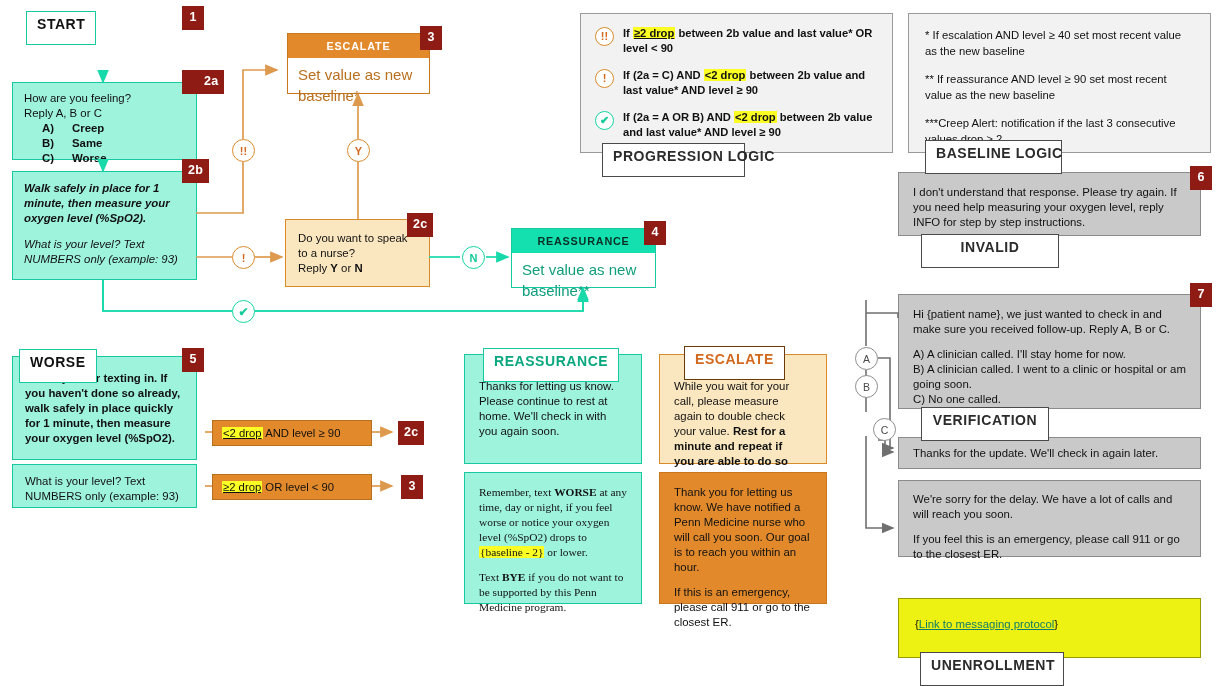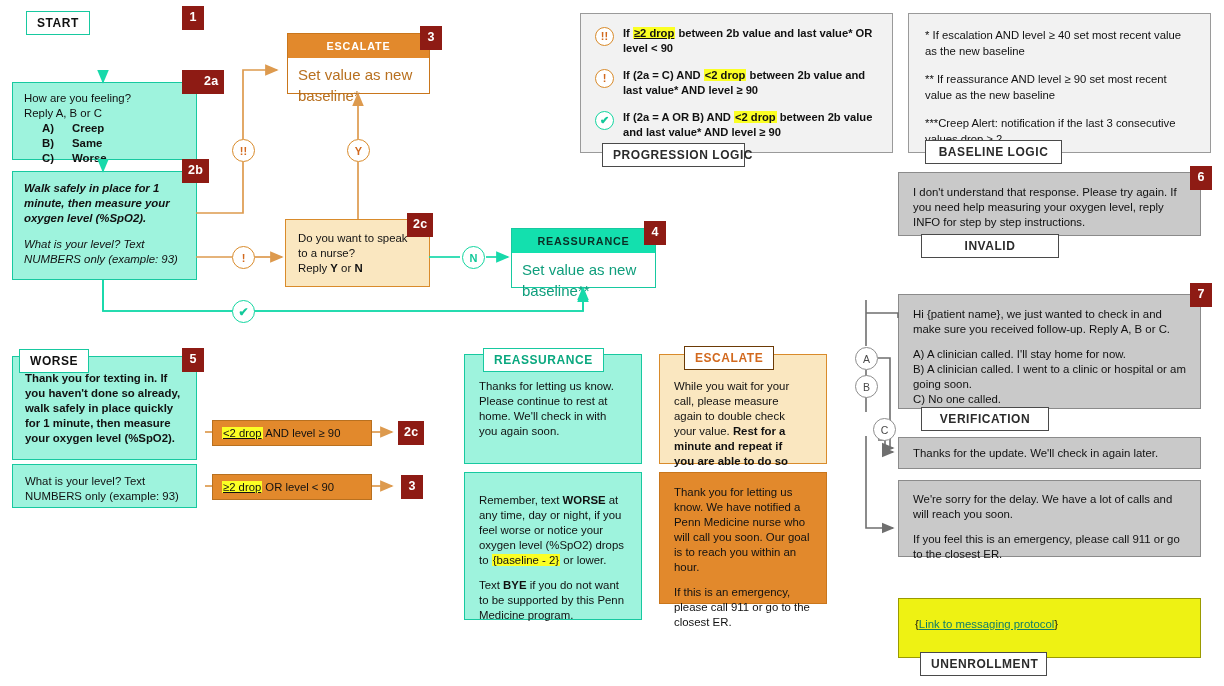--- a/index.html
+++ b/index.html
@@ -49,26 +49,26 @@
     text-align: center;
     z-index: 40;
     letter-spacing: 0.2px;
   }
 
   
   .tab {
     position: absolute;
     background: #ffffff;
     border: 1px solid #555;
-    font-size: 12px;
+    font-size: 14px;
     font-weight: bold;
     letter-spacing: 0.55px;
     color: #333;
     text-align: center;
-    padding: 4px 10px 4px 10px;
+    padding: 4px 10px 12px 10px;
     z-index: 30;
     white-space: nowrap;
   }
   .tab.teal-tab   { border-color: #17c9a0; color: #0aa87f; }
   .tab.orange-tab { border-color: #6b3a06; color: #d2691e; }
   .tab.plain-tab  { border-color: #4a4a4a; color: #2b2b2b; }
 
   
   .hdr {
     font-weight: bold;
@@ -277,21 +277,21 @@
   <div class="pill" style="left:212px; top:474px; width:160px;">
     <mark class="u">≥2 drop</mark><span> OR level &lt; 90</span>
   </div>
   <div class="badge" style="left:401px; top:475px;">3</div>
 
   <div class="node teal" style="left:464px; top:354px; width:178px; height:110px; padding:24px 14px 10px 14px;">
     <div>Thanks for letting us know. Please continue to rest at home. We'll check in with you again soon.</div>
   </div>
   <div class="tab teal-tab" style="left:483px; top:348px;">REASSURANCE</div>
 
-  <div class="node teal" style="left:464px; top:472px; width:178px; height:148px; padding:20px 14px;">
+  <div class="node teal" style="left:464px; top:472px; width:178px; height:132px; padding:12px 14px;font-family:Liberation Serif, serif;">
     <div>
       <span>Remember, text </span><span class="bold">WORSE</span><span> at any time, day or night, if you feel worse or notice your oxygen level (%SpO2) drops to </span><mark>{baseline - 2}</mark><span> or lower.</span>
     </div>
     <div style="height:10px;"></div>
     <div>
       <span>Text </span><span class="bold">BYE</span><span> if you do not want to be supported by this Penn Medicine program.</span>
     </div>
   </div>
 
   <div class="node peach" style="left:659px; top:354px; width:168px; height:110px; padding:24px 24px 10px 14px;">
@@ -365,15 +365,15 @@
     <div>We're sorry for the delay. We have a lot of calls and will reach you soon.</div>
     <div style="height:10px;"></div>
     <div>If you feel this is an emergency, please call 911 or go to the closest ER.</div>
   </div>
 
   <div class="node yellow" style="left:898px; top:598px; width:303px; height:60px; padding:18px 16px; background:#eef213; border-color:#9a9a00;">
     <div>
       <span>{</span><span class="glink">Link to messaging protocol</span><span>}</span>
     </div>
   </div>
-  <div class="tab plain-tab" style="left:920px; top:652px; width:127px;">UNENROLLMENT</div>
+  <div class="tab plain-tab" style="left:920px; top:652px; width:144px;">UNENROLLMENT</div>
 
 </div>
 
 </body></html>

